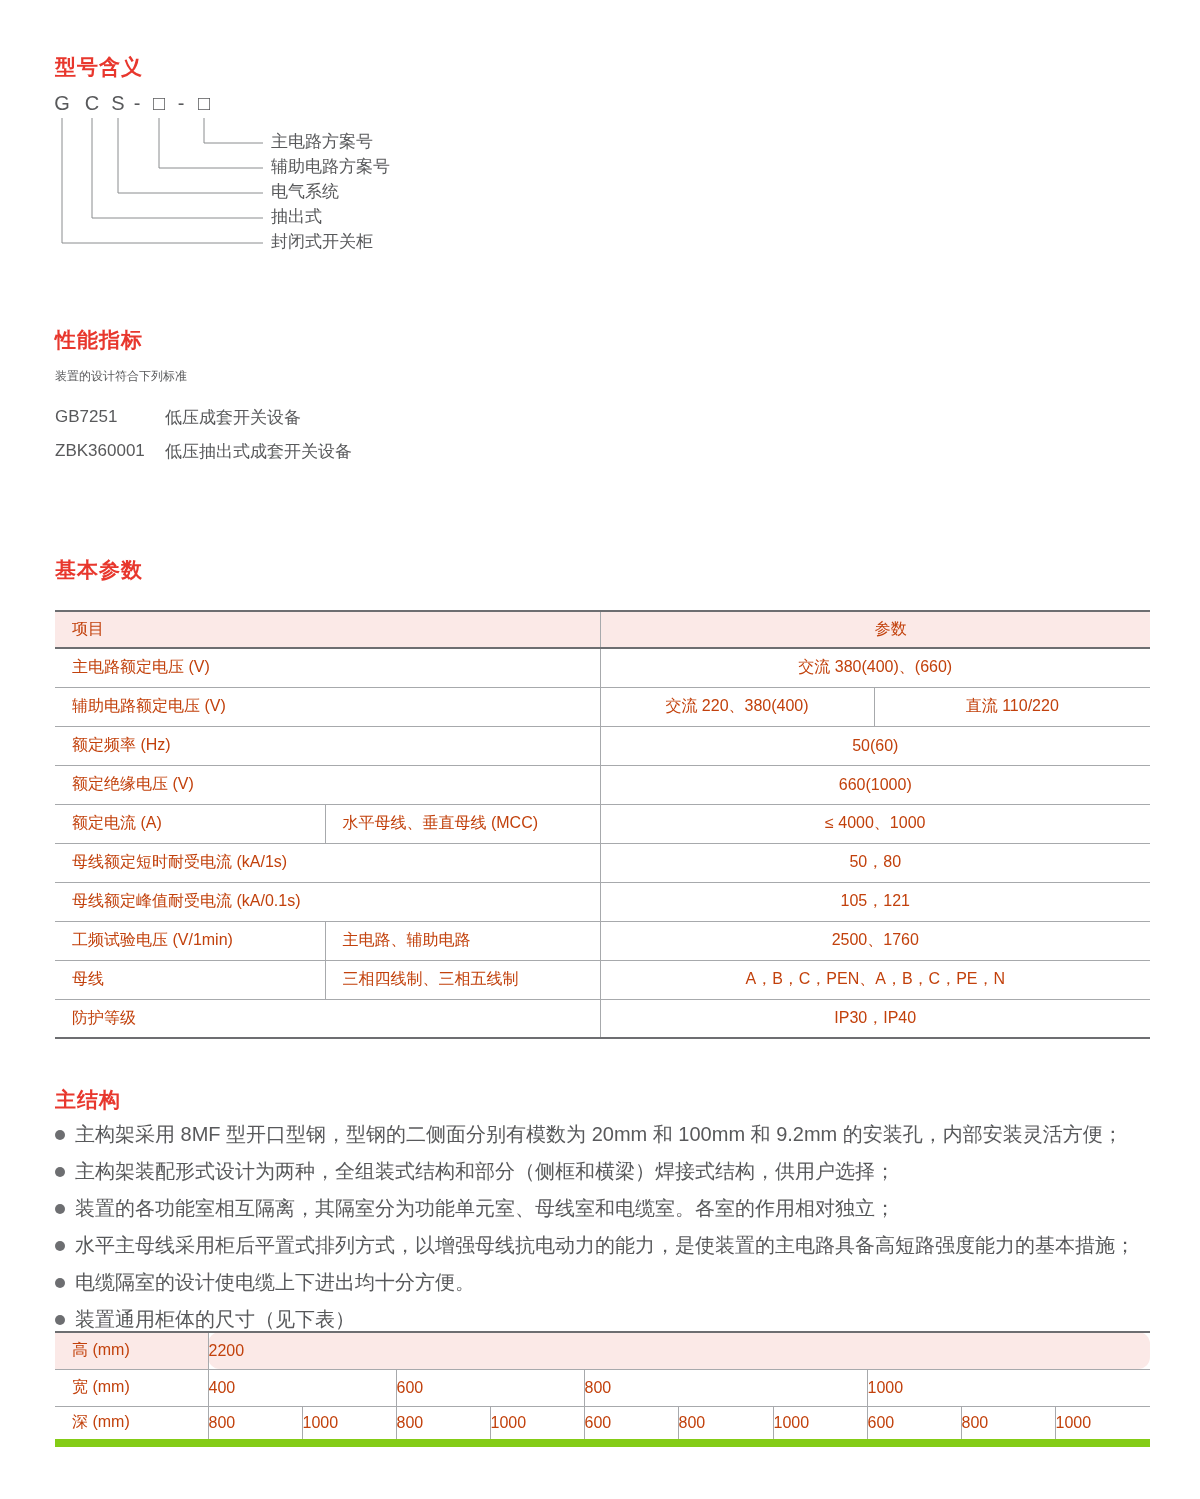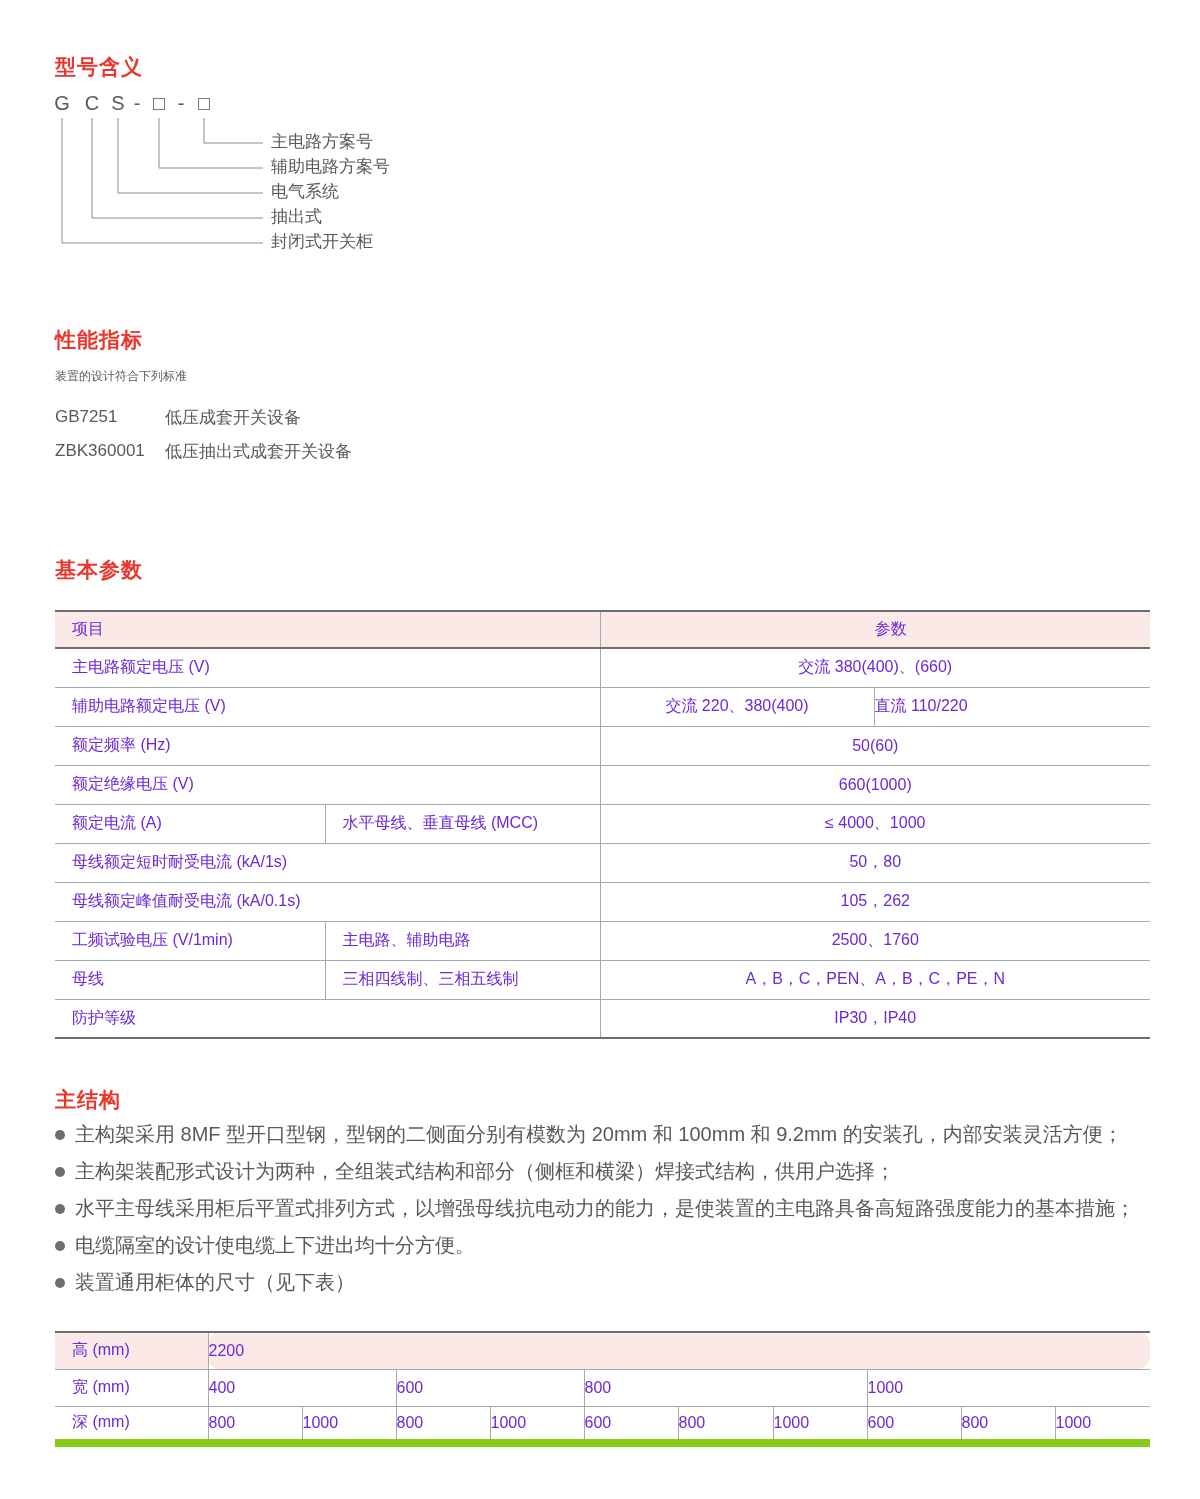--- a/index.html
+++ b/index.html
@@ -18,27 +18,27 @@
   .model-svg { position:absolute; left:50px; top:90px; }
   .model-svg text { fill:#58595b; }
   .model-svg .mc { font-size:20px; }
   .model-svg .lbl { font-size:17px; }
   .model-svg path { stroke:#8a8c8e; stroke-width:1; fill:none; }
   
   .intro { font-size:12px; }
   .std-row { display:flex; height:34px; align-items:center; font-size:17px; }
   .std-code { width:110px; flex:0 0 110px; }
   
-  table { border-collapse:collapse; table-layout:fixed; width:1095px; font-size:16px; color:#6d28d9; }
+  table { border-collapse:collapse; table-layout:fixed; width:1095px; font-size:16px; color:#c2410c; }
   td { border-bottom:1px solid #a7a9ac; height:39px; overflow:hidden; white-space:nowrap; }
   td.hd { background:#fbe9e7; border-top:2px solid #6d6e71; border-bottom:2px solid #6d6e71; height:37px; }
   td.item, td.hd-item { text-align:left; padding-left:17px; }
   td.item2 { text-align:left; padding-left:17px; border-left:1px solid #a7a9ac;margin-top:10px; }
   td.val { text-align:center; border-left:1px solid #a7a9ac; }
-  td.val2 { border-left:1px solid #a7a9ac;margin-top:36px; }
+  td.val2 { text-align:center; border-left:1px solid #a7a9ac;margin-top:36px; }
   td.hd-val { text-align:center; border-left:1px solid #a7a9ac;padding-left:31px; }
   tr.last td { border-bottom:2px solid #6d6e71; }
   
   .dim td { height:37px; }
   .dim td.pk { background:#fbe9e7; }
   .dim td.d-val { text-align:left; border-left:1px solid #a7a9ac;border-radius:12px; }
   .dim td.d-label { text-align:left; padding-left:17px; }
   .dim tr.first td { border-top:2px solid #6d6e71; }
   .dim tr.last td { border-bottom:8px solid #84cc16; }
   
@@ -123,21 +123,21 @@
     <td class="item">额定电流 (A)</td>
     <td class="item2">水平母线、垂直母线 (MCC)</td>
     <td class="val" colspan="2">≤ 4000、1000</td>
   </tr>
   <tr>
     <td class="item" colspan="2">母线额定短时耐受电流 (kA/1s)</td>
     <td class="val" colspan="2">50，80</td>
   </tr>
   <tr>
     <td class="item" colspan="2">母线额定峰值耐受电流 (kA/0.1s)</td>
-    <td class="val" colspan="2">105，262</td>
+    <td class="val" colspan="2">105，121</td>
   </tr>
   <tr>
     <td class="item">工频试验电压 (V/1min)</td>
     <td class="item2">主电路、辅助电路</td>
     <td class="val" colspan="2">2500、1760</td>
   </tr>
   <tr>
     <td class="item">母线</td>
     <td class="item2">三相四线制、三相五线制</td>
     <td class="val" colspan="2">A，B，C，PEN、A，B，C，PE，N</td>
@@ -152,20 +152,24 @@
 <h2 class="abs sec-title" style="top:1086px">主结构</h2>
 
 <ul class="abs bullets" style="top:1116px">
   <li>
       <span class="blt"></span>
       <span>主构架采用 8MF 型开口型钢，型钢的二侧面分别有模数为 20mm 和 100mm 和 9.2mm 的安装孔，内部安装灵活方便；</span>
     </li>
   <li>
       <span class="blt"></span>
       <span>主构架装配形式设计为两种，全组装式结构和部分（侧框和横梁）焊接式结构，供用户选择；</span>
+    </li>
+  <li>
+      <span class="blt"></span>
+      <span>装置的各功能室相互隔离，其隔室分为功能单元室、母线室和电缆室。各室的作用相对独立；</span>
     </li>
   <li>
       <span class="blt"></span>
       <span>水平主母线采用柜后平置式排列方式，以增强母线抗电动力的能力，是使装置的主电路具备高短路强度能力的基本措施；</span>
     </li>
   <li>
       <span class="blt"></span>
       <span>电缆隔室的设计使电缆上下进出均十分方便。</span>
     </li>
   <li>

